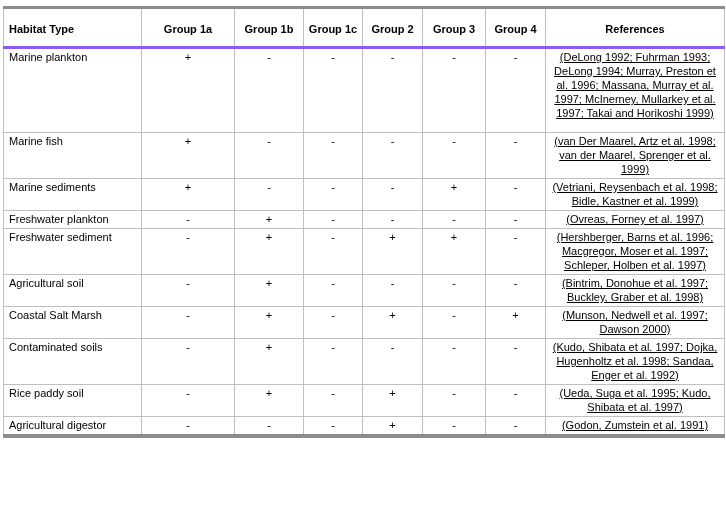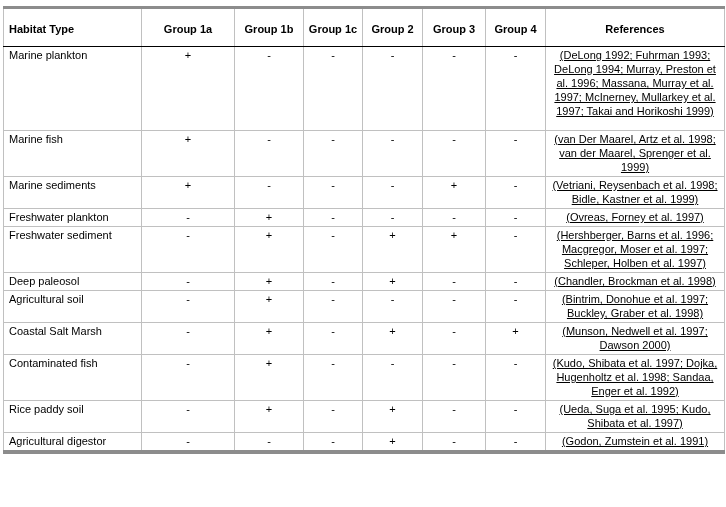--- a/index.html
+++ b/index.html
@@ -39,21 +39,21 @@
     vertical-align: bottom;
     height: 26px;
     padding-bottom: 10px;
     border-bottom: 1px solid #000000;
   }
   .habitat-table thead th.th-habitat {
     text-align: left;
     padding-left: 5px;
   }
   .habitat-table tbody tr:first-child td {
-    border-top: 1px solid #8b5cf6;
+    border-top: 3px solid #8b5cf6;
   }
   td.habitat {
     text-align: left;
     padding-left: 5px;
   }
   td.mark {
     text-align: center;
   }
   td.refs {
     text-align: center;
@@ -135,51 +135,41 @@
         <td class="habitat">Freshwater sediment</td>
         <td class="mark">-</td>
         <td class="mark">+</td>
         <td class="mark">-</td>
         <td class="mark">+</td>
         <td class="mark">+</td>
         <td class="mark">-</td>
         <td class="refs">(Hershberger, Barns et al. 1996; Macgregor, Moser et al. 1997; Schleper, Holben et al. 1997)</td>
       </tr>
       <tr>
-        <td class="habitat">Deep paleosol</td>
-        <td class="mark">-</td>
-        <td class="mark">+</td>
-        <td class="mark">-</td>
-        <td class="mark">+</td>
-        <td class="mark">-</td>
-        <td class="mark">-</td>
-        <td class="refs">(Chandler, Brockman et al. 1998)</td>
-      </tr>
-      <tr>
         <td class="habitat">Agricultural soil</td>
         <td class="mark">-</td>
         <td class="mark">+</td>
         <td class="mark">-</td>
         <td class="mark">-</td>
         <td class="mark">-</td>
         <td class="mark">-</td>
         <td class="refs">(Bintrim, Donohue et al. 1997; Buckley, Graber et al. 1998)</td>
       </tr>
       <tr>
         <td class="habitat">Coastal Salt Marsh</td>
         <td class="mark">-</td>
         <td class="mark">+</td>
         <td class="mark">-</td>
         <td class="mark">+</td>
         <td class="mark">-</td>
         <td class="mark">+</td>
         <td class="refs">(Munson, Nedwell et al. 1997; Dawson 2000)</td>
       </tr>
       <tr>
-        <td class="habitat">Contaminated fish</td>
+        <td class="habitat">Contaminated soils</td>
         <td class="mark">-</td>
         <td class="mark">+</td>
         <td class="mark">-</td>
         <td class="mark">-</td>
         <td class="mark">-</td>
         <td class="mark">-</td>
         <td class="refs">(Kudo, Shibata et al. 1997; Dojka, Hugenholtz et al. 1998; Sandaa, Enger et al. 1992)</td>
       </tr>
       <tr>
         <td class="habitat">Rice paddy soil</td>

